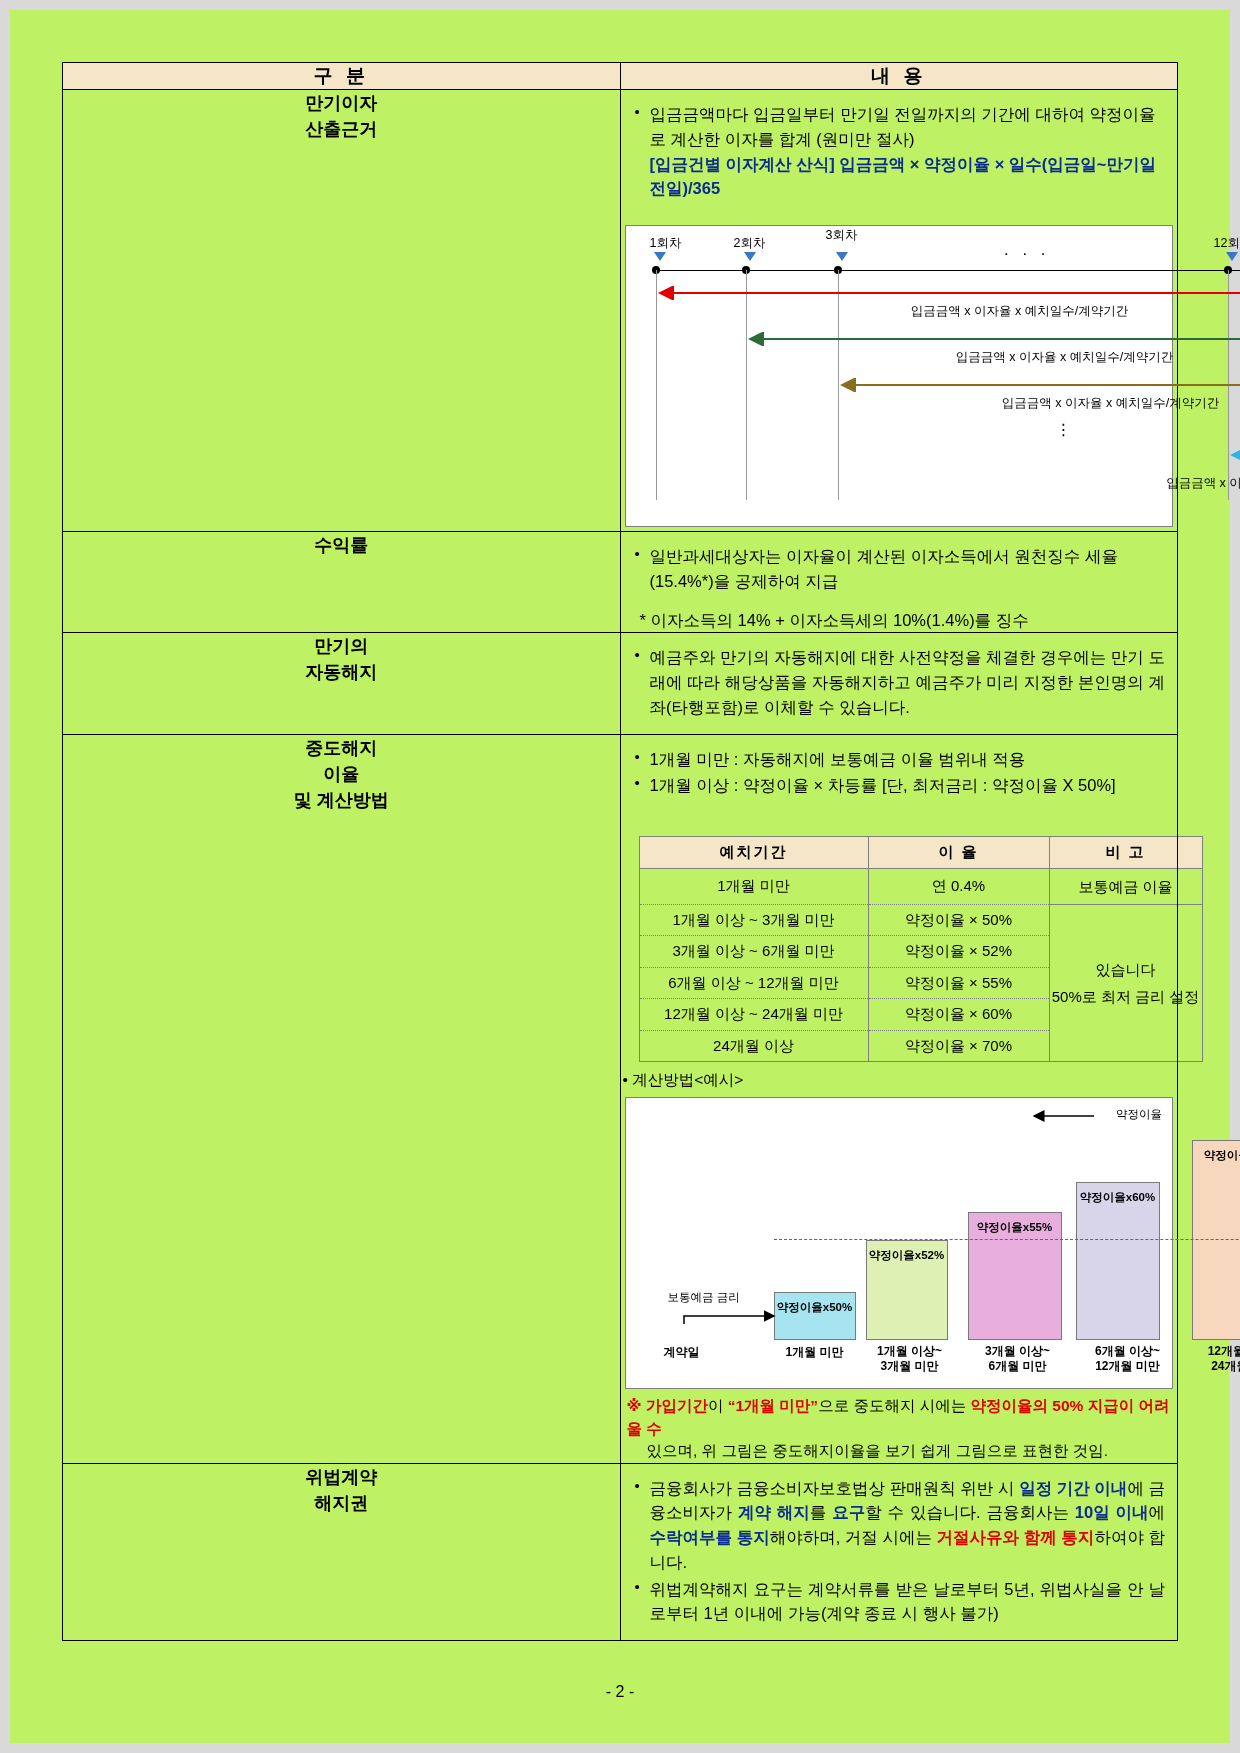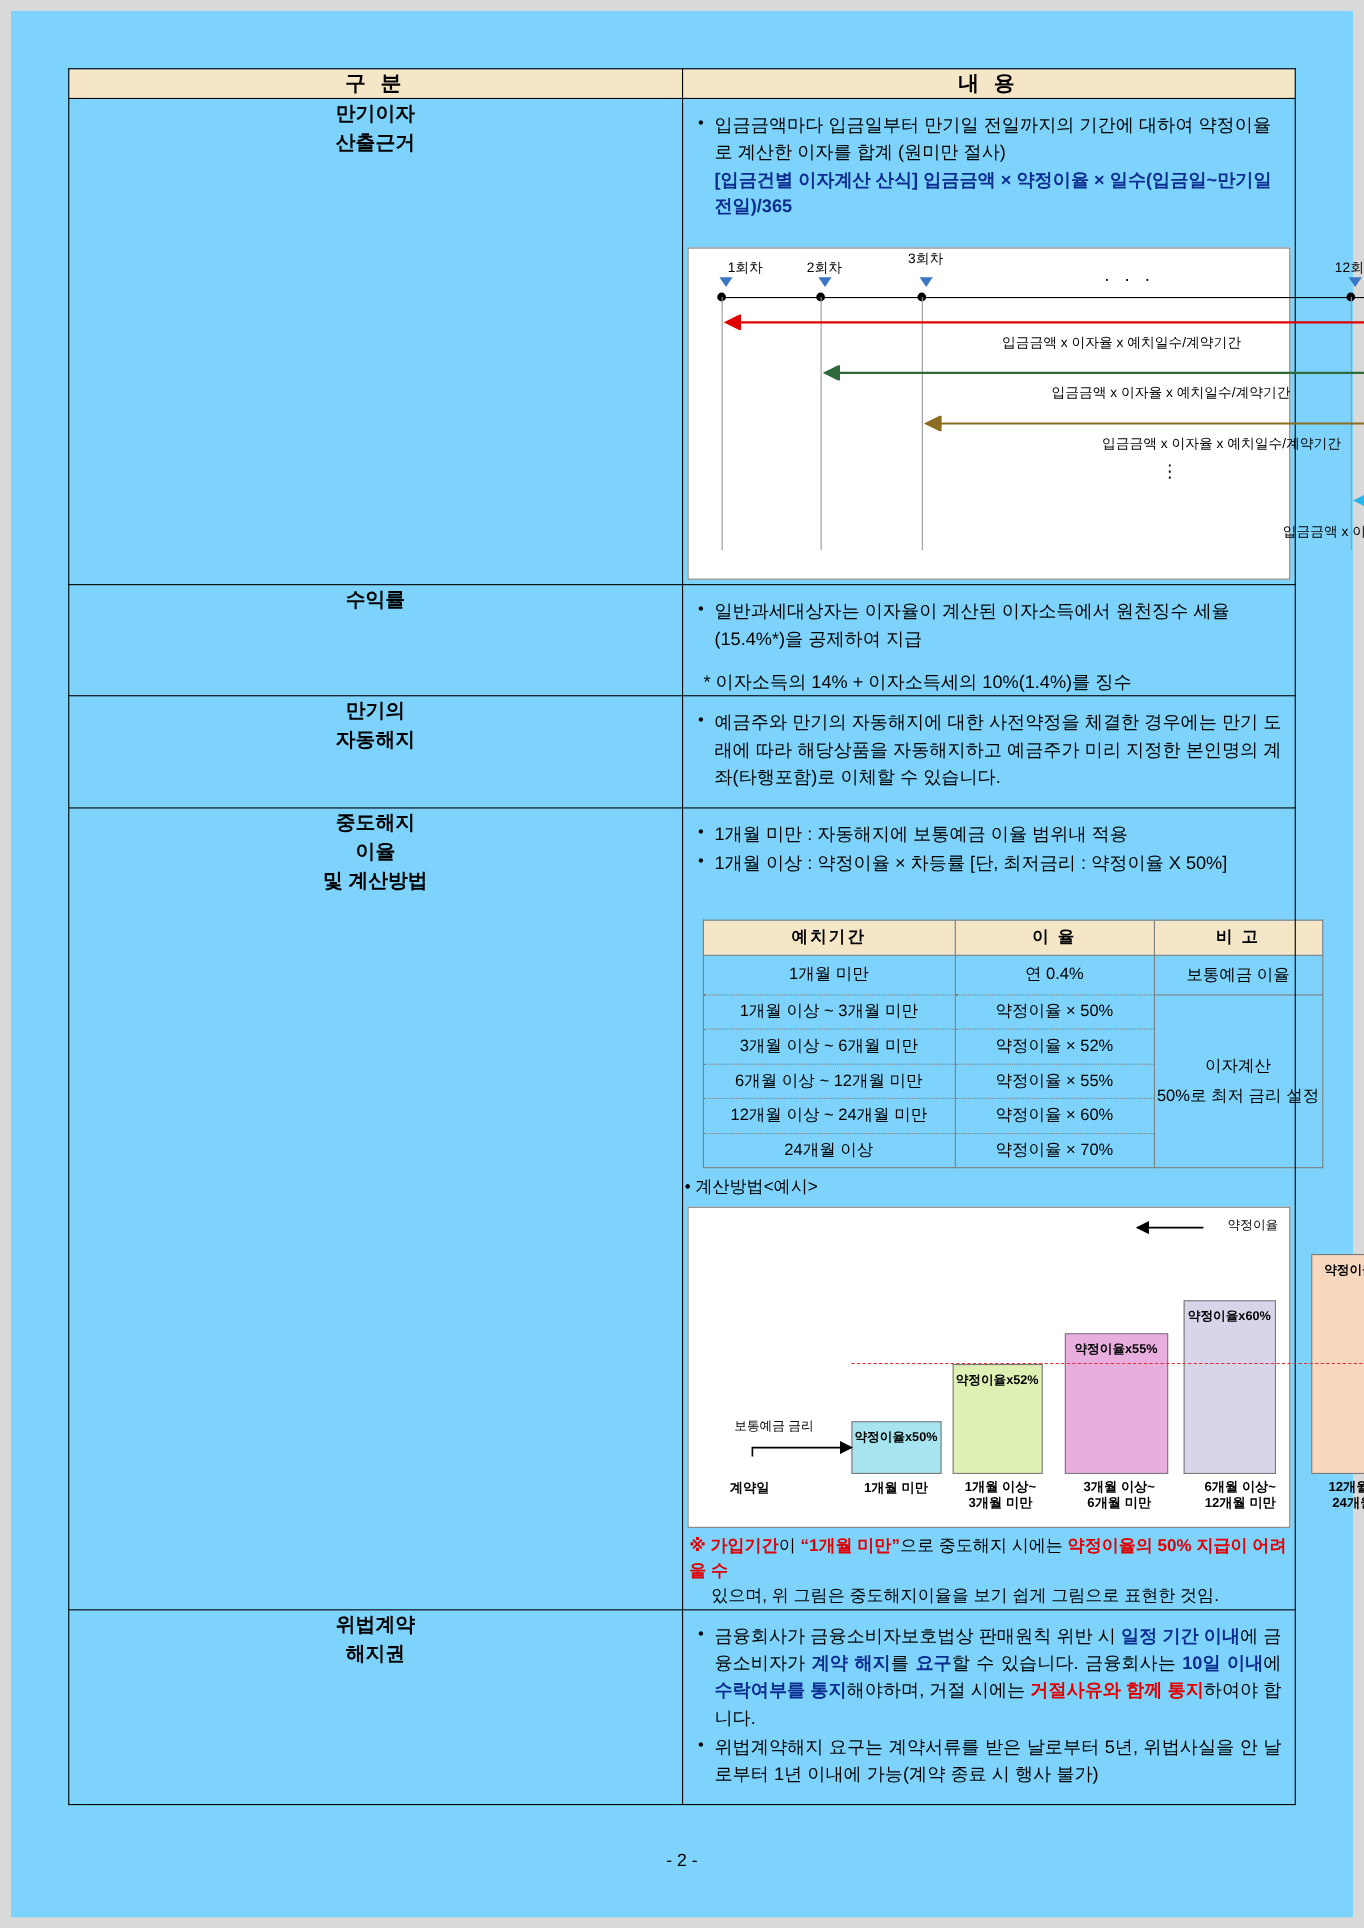--- a/index.html
+++ b/index.html
@@ -7,21 +7,21 @@
     width:1240px;height:1753px;
     background:#ffffff;
     font-family:"Liberation Sans","DejaVu Sans",sans-serif;
     color:#000;
     position:relative;
   }
   .page{
     position:absolute;inset:0;
     border:10px solid #d9d9d9;
     box-sizing:border-box;
-    background:#7dd3fc;
+    background:#bef264;
     padding:52px 52px 0 52px;
   }
   table.main{
     width:100%;
     border-collapse:collapse;
     table-layout:fixed;
   }
   table.main > tbody > tr > th,
   table.main > tbody > tr > td{
     border:1.4px solid #000;
@@ -159,21 +159,21 @@
         <td class="cell">
           <ul class="bul">
             <li>
               <span>입금금액마다 입금일부터 만기일 전일까지의 기간에 대하여 약정이율로 계산한 이자를 합계 (원미만 절사)</span><br>
               <span class="bold-blue">[입금건별 이자계산 산식] 입금금액 × 약정이율 × 일수(입금일~만기일 전일)/365</span>
             </li>
           </ul>
 
           <div class="diagram1">
 
-            <span class="d1-tick-label" style="left:36px;top:8px;">1회차</span>
+            <span class="d1-tick-label" style="left:24px;top:8px;">1회차</span>
             <span class="d1-tick-label" style="left:108px;top:8px;">2회차</span>
             <span class="d1-tick-label" style="left:200px;top:0;">3회차</span>
             <span class="d1-tick-label" style="left:588px;top:8px;">12회차</span>
 
             <span class="d1-dots" style="left:378px;top:15px;">· · ·</span>
 
             <span class="d1-tri" style="left:28px;top:26px;"></span>
             <span class="d1-tri" style="left:118px;top:26px;"></span>
             <span class="d1-tri" style="left:210px;top:26px;"></span>
             <span class="d1-tri" style="left:600px;top:26px;"></span>
@@ -278,21 +278,21 @@
               </tr>
               <tr>
                 <td>1개월 미만</td>
                 <td>연 0.4%</td>
                 <td class="mid">보통예금 이율</td>
               </tr>
               <tr>
                 <td>1개월 이상 ~ 3개월 미만</td>
                 <td>약정이율 × 50%</td>
                 <td class="mid" rowspan="5">
-                  <span>이자계산</span><br>
+                  <span>있습니다</span><br>
                   <span>50%로 최저 금리 설정</span>
                 </td>
               </tr>
               <tr>
                 <td>3개월 이상 ~ 6개월 미만</td>
                 <td>약정이율 × 52%</td>
               </tr>
               <tr>
                 <td>6개월 이상 ~ 12개월 미만</td>
                 <td>약정이율 × 55%</td>

